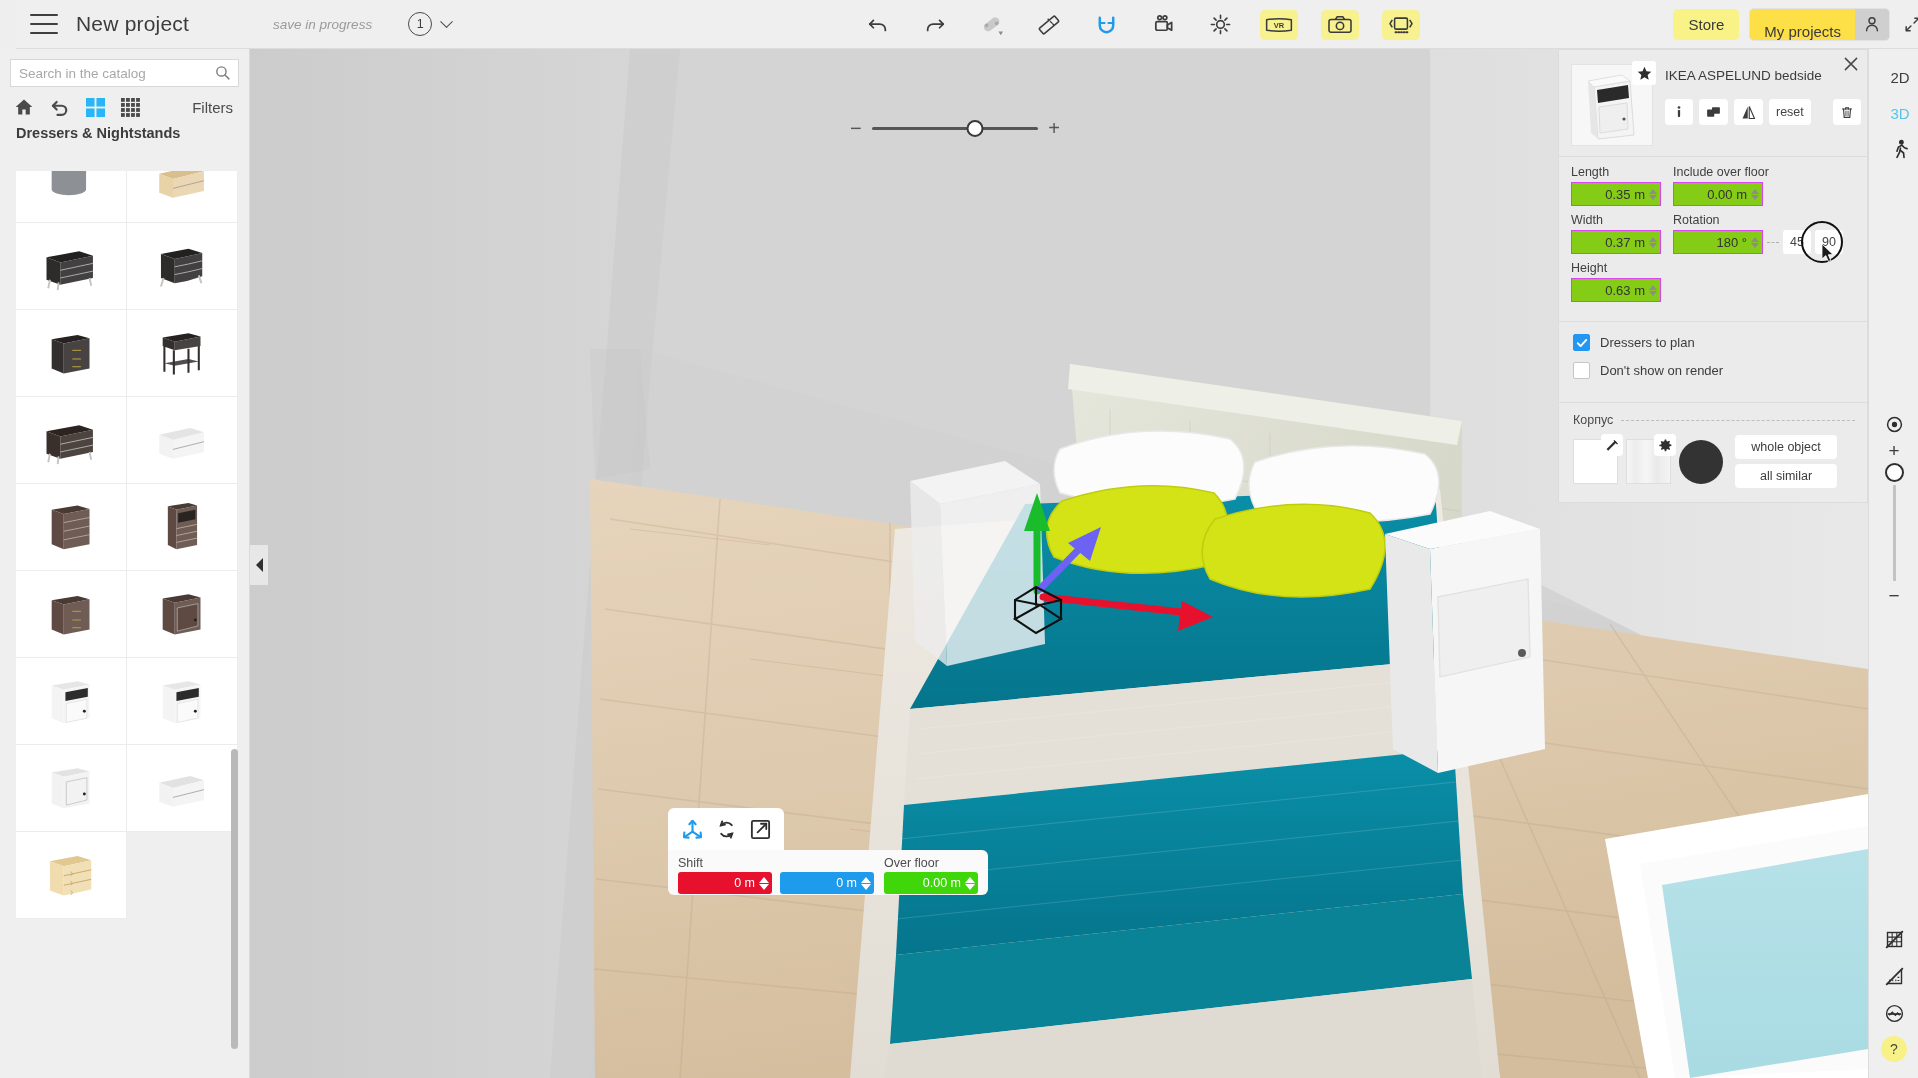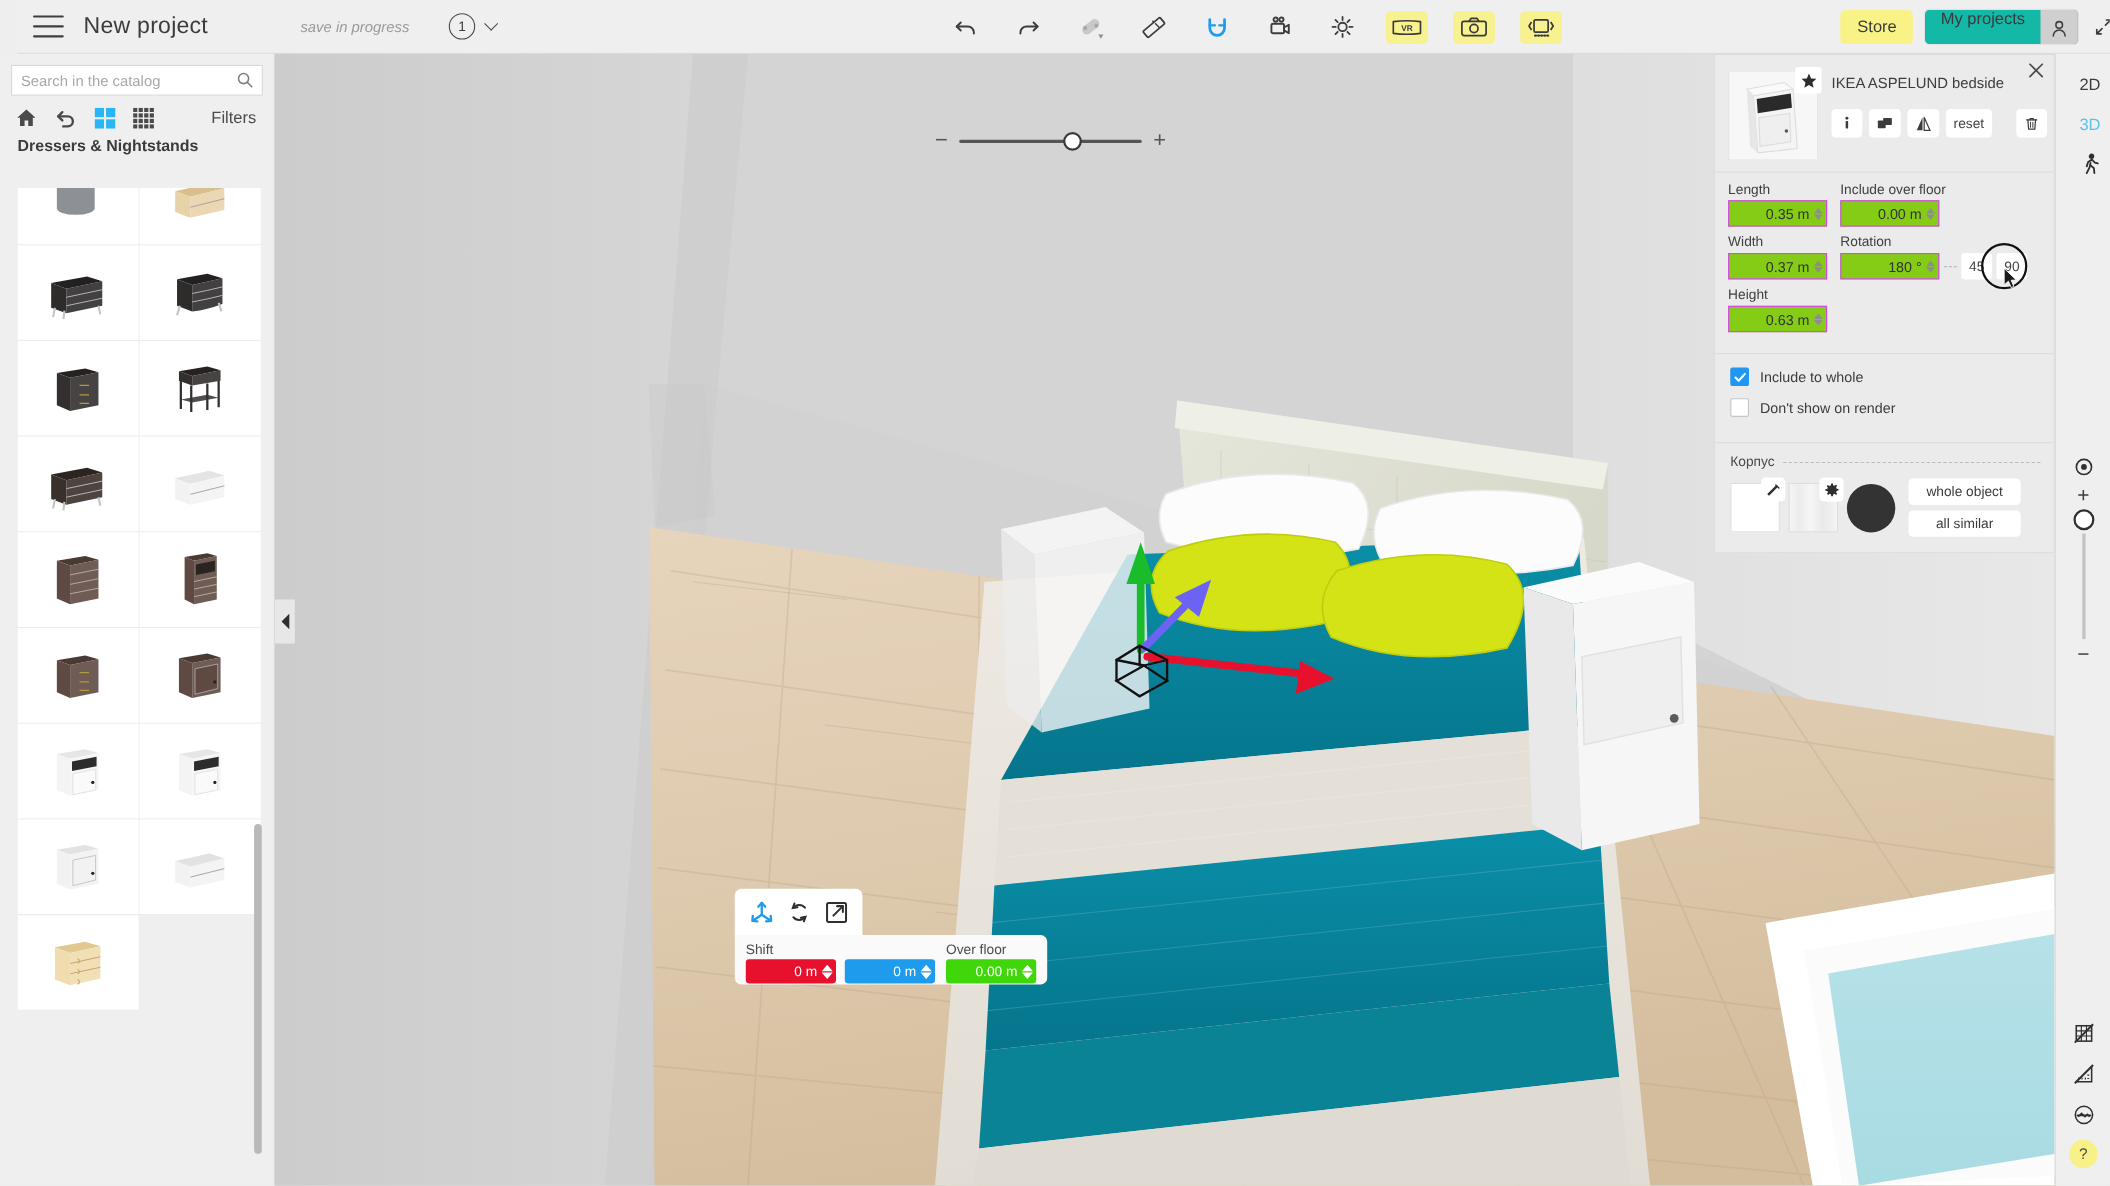--- a/index.html
+++ b/index.html
@@ -30,21 +30,21 @@
   .chev { width: 9px; height: 9px; border-right: 1.8px solid #4a4a4a; border-bottom: 1.8px solid #4a4a4a;
      transform: rotate(45deg) translate(-2px,-2px); }
 
   #tools { position: absolute; left: 845px; top: 0; height: 49px; display: flex; align-items: center; gap: 23px; }
   .tbtn { width: 34px; height: 34px; display:flex; align-items:center; justify-content:center; cursor:pointer; border-radius:4px; }
   .tbtn.yellow { background:#f7f18f; width: 38px; height: 30px; border-radius: 5px; }
 
   #hdr-right { position: absolute; right: 0; top: 0; height: 49px; display: flex; align-items: center; }
   #store-btn { background: #f9f287; border-radius: 5px; padding: 7px 15px; font-size: 15px; color: #3a3a3a;
      cursor: pointer; margin-right: 10px; }
-  #myproj { background: #14b8a6; border-radius: 5px; height: 33px; display:flex; align-items:flex-start; cursor:pointer;
+  #myproj { background: #fde047; border-radius: 5px; height: 33px; display:flex; align-items:flex-end; cursor:pointer;
      border: 1px solid #e2e2e2; overflow: hidden; }
   #myproj span { padding: 0 14px; font-size: 15px; color: #3a3a3a; }
   #avatar { width: 34px; height: 33px; background: #cfcfcf; display:flex; align-items:center; justify-content:center; }
   #expand-ic { width: 44px; display: flex; align-items:center; justify-content:center; cursor:pointer; }
 
   
   #catalog {
     position: absolute; left: 0; top: 49px; width: 250px; height: 1029px;
     background: #efefef; border-right: 1px solid #dadada;
   }
@@ -82,21 +82,21 @@
   #strack { position: relative; flex: 1; height: 3px; background: #555; border-radius: 2px; cursor: pointer; }
   #sknob { position: absolute; left: 62%; top: -7px; width: 17px; height: 17px; border-radius: 50%;
      background: #fff; border: 2px solid #3a3a3a; transform: translateX(-50%); cursor: grab; }
 
   
   #move-panel { position: absolute; left: 418px; top: 759px; z-index: 7; }
   #move-modes { background: #fff; border-radius: 6px 6px 0 0; display: inline-flex; gap: 6px; padding: 7px 10px; }
   .mm { width: 28px; height: 28px; display:flex; align-items:center; justify-content:center; cursor:pointer; }
   #shift-box { background: #fafafa; border-radius: 0 6px 6px 6px; padding: 6px 10px 1px 10px; display:flex; gap: 10px; }
   .shift-grp .lbl { font-size: 12.5px; color: #4c4c4c; margin-bottom: 2px; }
-  .numfld { width: 82px; height: 22px; border-radius: 3px; display:flex; align-items:center;
+  .numfld { width: 94px; height: 22px; border-radius: 3px; display:flex; align-items:center;
      justify-content:flex-end; padding-right: 3px; color: #fff; font-size: 12.5px; cursor: text; }
   .numfld.red { background: #e8112d; }
   .numfld.blue { background: #1e9bec; }
   .numfld.green { background: #3fd70a; }
   .spin { display:flex; flex-direction:column; margin-left: 4px; gap: 1px; }
   .spin i { width: 0; height: 0; border-left: 5px solid transparent; border-right: 5px solid transparent; }
   .spin i.up { border-bottom: 6px solid #fff; }
   .spin i.dn { border-top: 6px solid #fff; }
 
   
@@ -865,21 +865,21 @@
     </div>
     <div class="pdiv"></div>
 
     <div id="p-checks">
       <div class="ckrow">
         <span class="ckbox on">
           <svg width="12" height="12" viewBox="0 0 14 14" fill="none" stroke="#fff" stroke-width="2.2" stroke-linecap="round" stroke-linejoin="round">
               <path d="M2 7.2 L5.4 10.6 L12 3.4"></path>
             </svg>
         </span>
-        <span class="cklbl">Include to whole</span>
+        <span class="cklbl">Dressers to plan</span>
       </div>
       <div class="ckrow">
         <span class="ckbox"></span>
         <span class="cklbl">Don't show on render</span>
       </div>
     </div>
     <div class="pdiv"></div>
 
     <div id="p-mat">
       <div id="mat-head">

